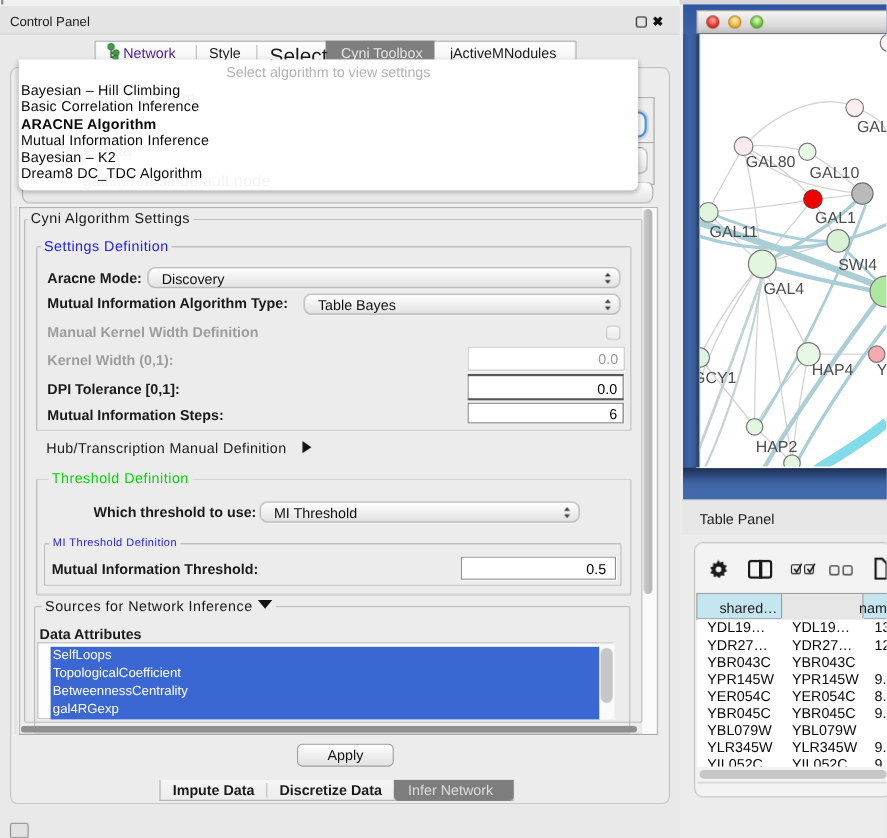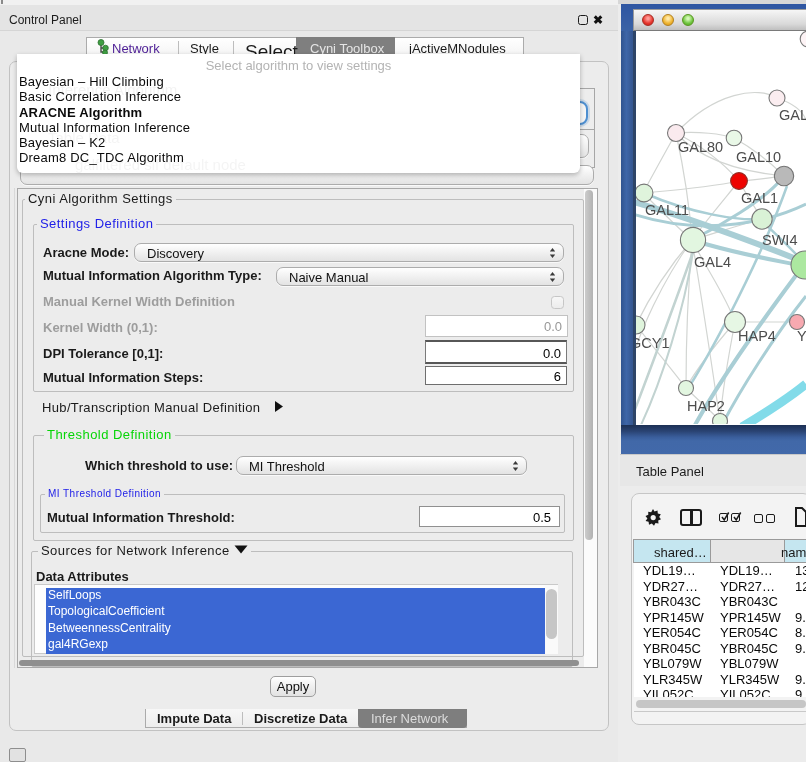--- a/index.html
+++ b/index.html
@@ -71,21 +71,21 @@
   <div class="ar">
       <svg width="7" height="11" viewBox="0 0 7 11">
         <path d="M3.5 0.5 L6.2 4 H0.8 Z" fill="#3A3A3A"></path>
         <path d="M3.5 10.5 L6.2 7 H0.8 Z" fill="#3A3A3A"></path>
       </svg>
     </div>
 </div>
 
 <div class="blbl" style="left:43px;top:268px;">Mutual Information Algorithm Type:</div>
 <div class="combo" style="left:276px;top:267px;width:288px;height:19px;">
-  <div class="abs" style="left:12px;top:2px;font-size:13px;color:#111;">Naive Manual</div>
+  <div class="abs" style="left:12px;top:2px;font-size:13px;color:#111;">Table Bayes</div>
   <div class="ar">
       <svg width="7" height="11" viewBox="0 0 7 11">
         <path d="M3.5 0.5 L6.2 4 H0.8 Z" fill="#3A3A3A"></path>
         <path d="M3.5 10.5 L6.2 7 H0.8 Z" fill="#3A3A3A"></path>
       </svg>
     </div>
 </div>
 
 <div class="blbl" style="left:43px;top:294px;color:#9D9D9D;">Manual Kernel Width Definition</div>
 <div class="abs" style="left:551px;top:296px;width:13px;height:13px;background:linear-gradient(#F7F7F7,#ECECEC);border:1px solid #C6C6C6;border-radius:3.5px;"></div>
@@ -132,21 +132,21 @@
 <div class="blbl" style="left:36px;top:569px;">Data Attributes</div>
 
 <div class="abs" style="left:34px;top:584px;width:511px;height:70px;background:#FDFDFD;border:1px solid #C9C9C9;border-right:none;"></div>
 <div class="abs" style="left:46px;top:588px;width:499px;height:66px;background:#3B67D3;"></div>
 <div class="abs" style="left:48px;top:587px;font-size:12px;color:#FFF;line-height:16.4px;">SelfLoops<br>TopologicalCoefficient<br>BetweennessCentrality<br>gal4RGexp</div>
 <div class="abs" style="left:545px;top:584px;width:13px;height:70px;background:#FAFAFA;border-top:1px solid #C9C9C9;"></div>
 <div class="abs" style="left:546px;top:589px;width:11px;height:50px;background:#C6C6C6;border-radius:6px;"></div>
 
 <div class="abs" style="left:19px;top:660px;width:560px;height:6px;background:#8F8F8F;border-radius:3px;"></div>
 
-<div class="abs" style="left:270px;top:676px;width:46px;height:21px;border:1px solid #9E9E9E;border-radius:5px;background:linear-gradient(#FFF,#EFEFEF 50%,#E2E2E2);text-align:center;font-size:13px;color:#111;padding-top:2px;">Apply</div>
+<div class="abs" style="left:270px;top:676px;width:88px;height:21px;border:1px solid #9E9E9E;border-radius:5px;background:linear-gradient(#FFF,#EFEFEF 50%,#E2E2E2);text-align:center;font-size:13px;color:#111;padding-top:2px;">Apply</div>
 
 <div class="abs" style="left:145px;top:709px;width:322px;height:19px;background:linear-gradient(#F7F7F7,#EDEDED);border:1px solid #ABABAB;border-top:none;"></div>
 <div class="abs" style="left:358px;top:709px;width:109px;height:19px;background:#7E7E7E;border-radius:0 0 4px 4px;"></div>
 <div class="abs" style="left:242px;top:712px;width:1px;height:13px;background:#BDBDBD;"></div>
 <div class="abs" style="left:157px;top:711px;font-size:13px;font-weight:bold;color:#1A1A1A;">Impute Data</div>
 <div class="abs" style="left:254px;top:711px;font-size:13px;font-weight:bold;color:#1A1A1A;">Discretize Data</div>
 <div class="abs" style="left:371px;top:711px;font-size:13px;color:#DCDCDC;">Infer Network</div>
 
 <div class="abs" style="left:9px;top:748px;width:17px;height:14px;border:1px solid #8E8E8E;border-radius:2px;background:#E2E2E2;"></div>
 

